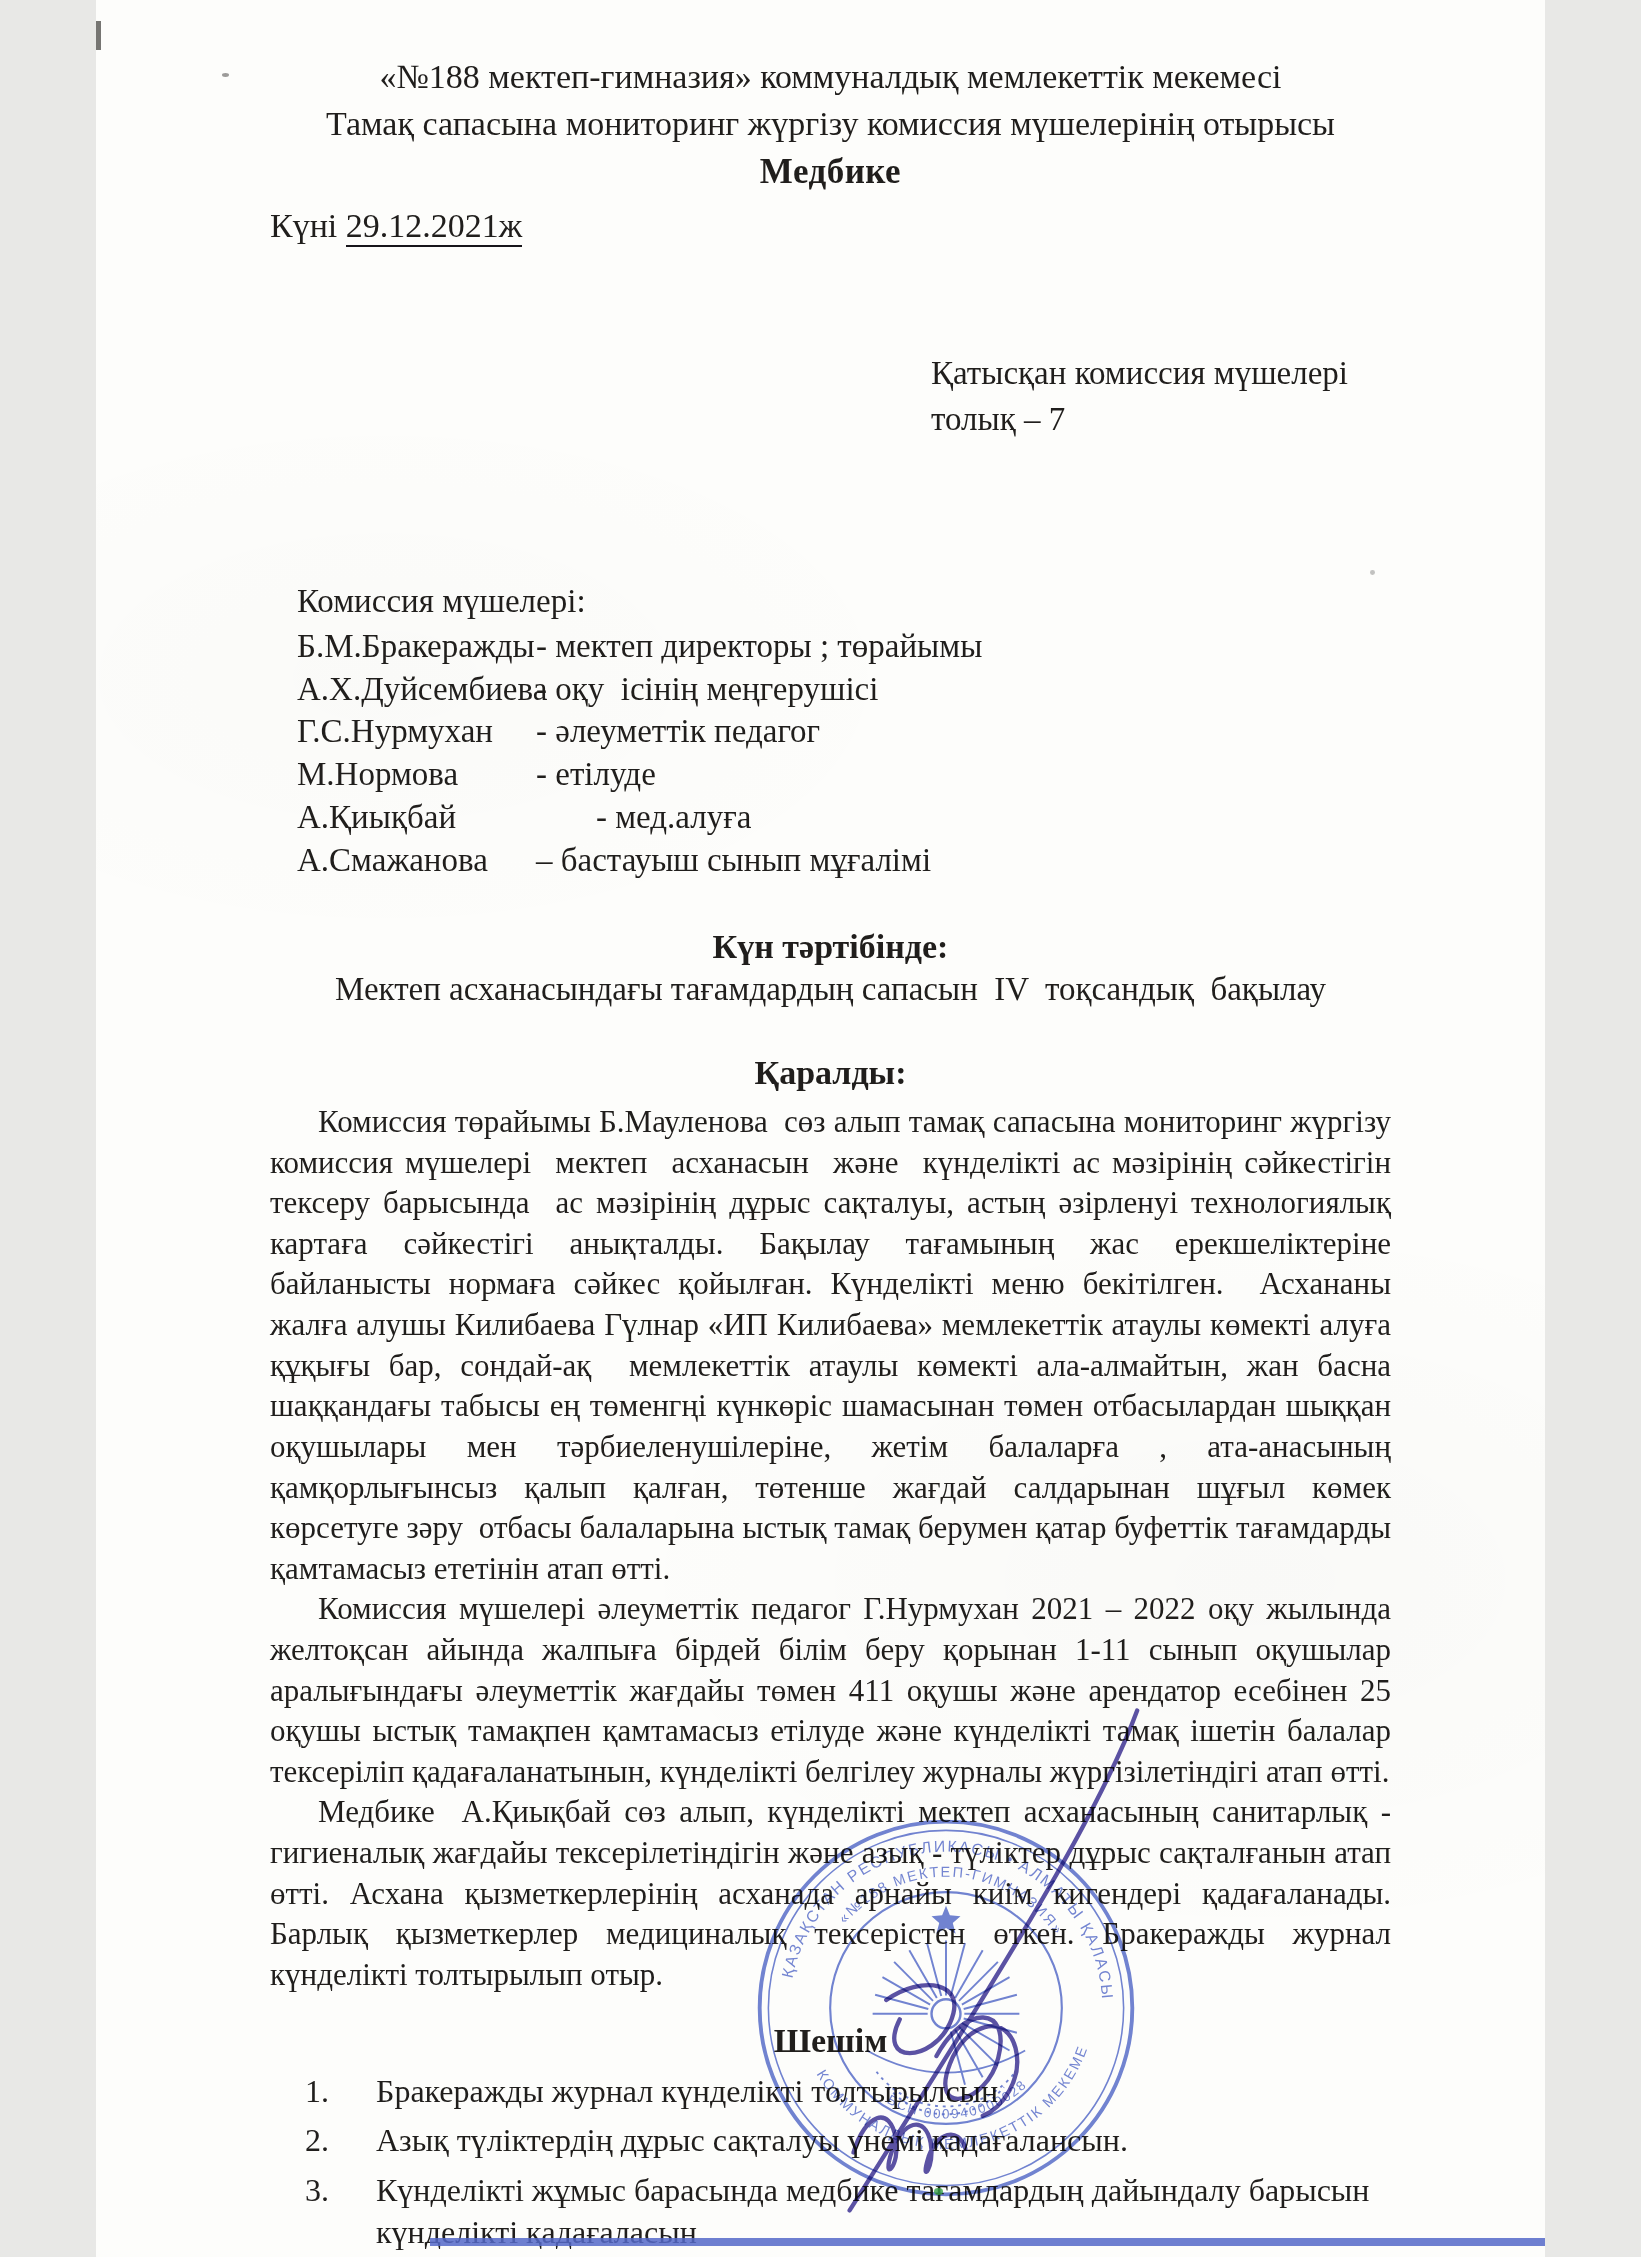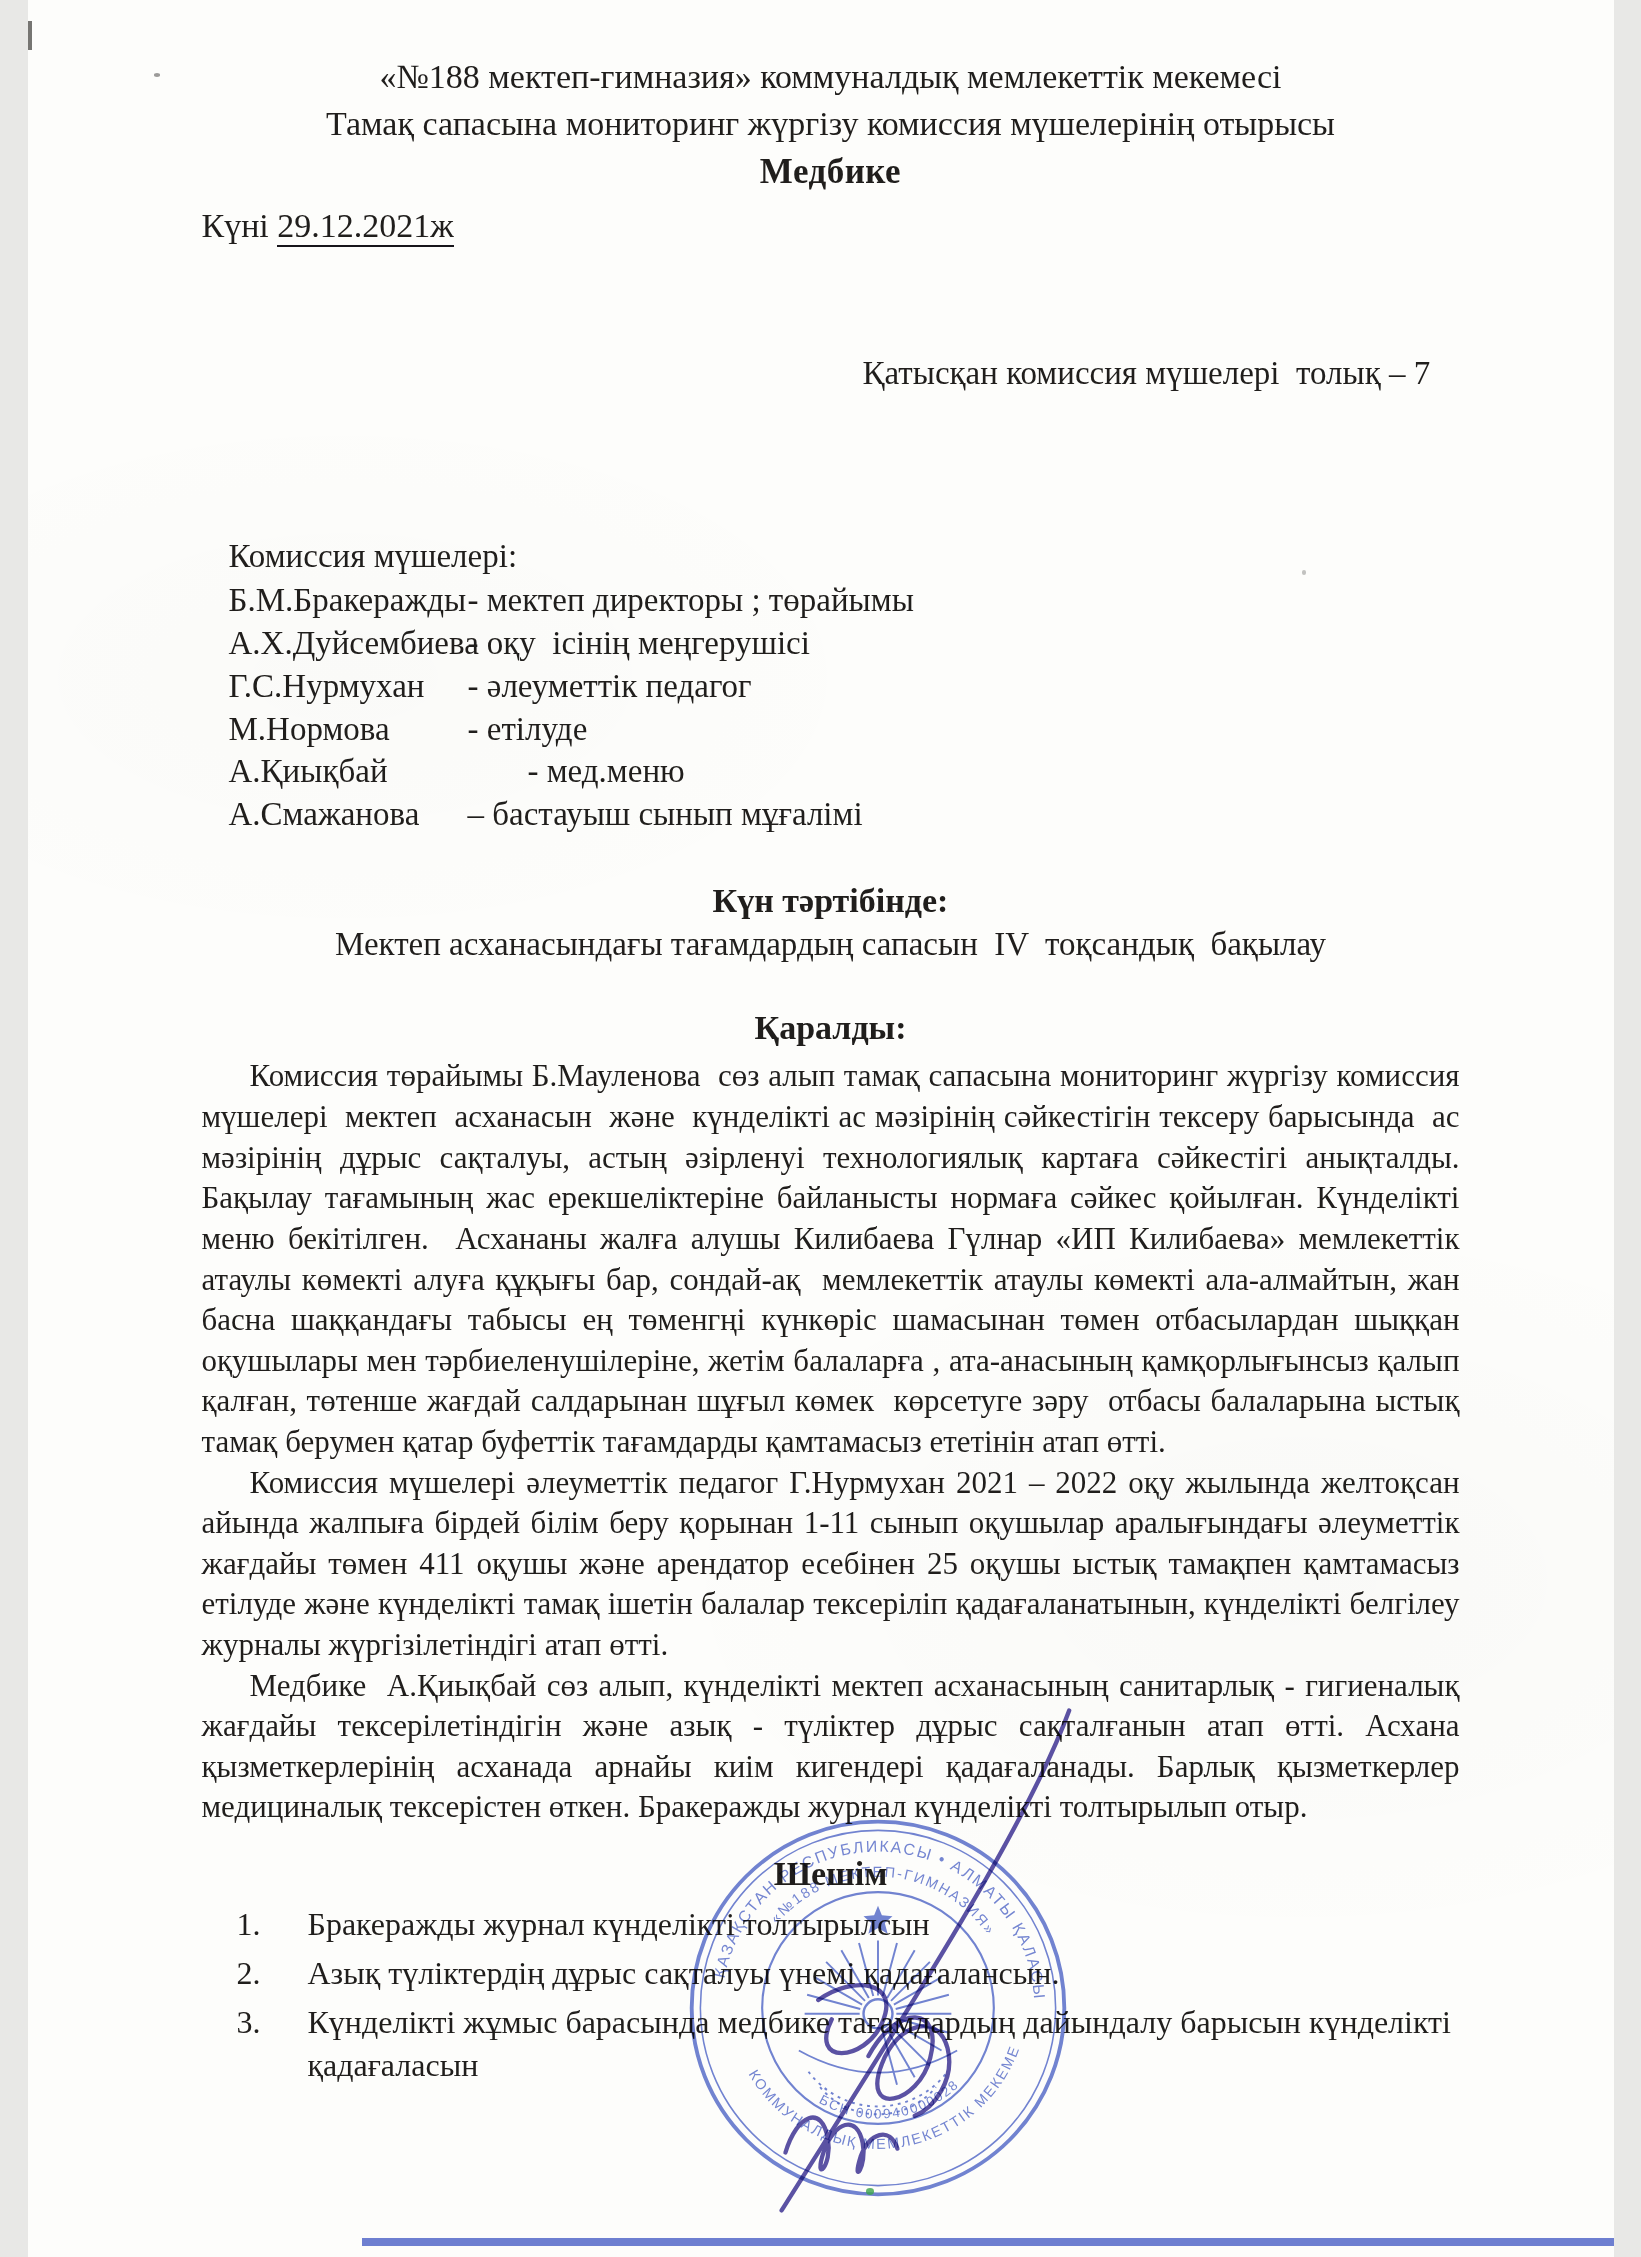--- a/index.html
+++ b/index.html
@@ -1,18 +1,18 @@
 <!DOCTYPE html>
 <html><head>
 <meta charset="utf-8">
 <style>
   html,body{margin:0;padding:0;background:#e8e8e6;}
   .page{
     position:relative;
-    width:1586px;height:2257px;
+    width:1449px;height:2257px;
     margin:0 auto;
     background:#fdfdfb;
     background-image:
       radial-gradient(ellipse 579px 290px at 20% 30%, rgba(0,0,0,0.012), transparent),
       radial-gradient(ellipse 676px 386px at 80% 70%, rgba(0,0,0,0.015), transparent);
     overflow:hidden;
     font-family:"Liberation Serif","DejaVu Serif",serif;
     color:#201e1c;
   }
   .content{position:relative;padding:54px 154px 0 174px;z-index:1;}
@@ -83,21 +83,21 @@
       <div class="member-row">
         <span>Г.С.Нурмухан</span>
         <span class="member-role">- әлеуметтік педагог</span>
       </div>
       <div class="member-row">
         <span>М.Нормова</span>
         <span class="member-role">- етілуде</span>
       </div>
       <div class="member-row">
         <span>А.Қиықбай</span>
-        <span class="member-role role-indent">- мед.меню</span>
+        <span class="member-role role-indent">- мед.алуға</span>
       </div>
       <div class="member-row">
         <span>А.Смажанова</span>
         <span class="member-role">– бастауыш сынып мұғалімі</span>
       </div>
     </div>
 
     <div class="center agenda-heading">Күн тәртібінде:</div>
     <div class="center agenda-text">Мектеп асханасындағы тағамдардың сапасын  IV  тоқсандық  бақылау</div>
 

